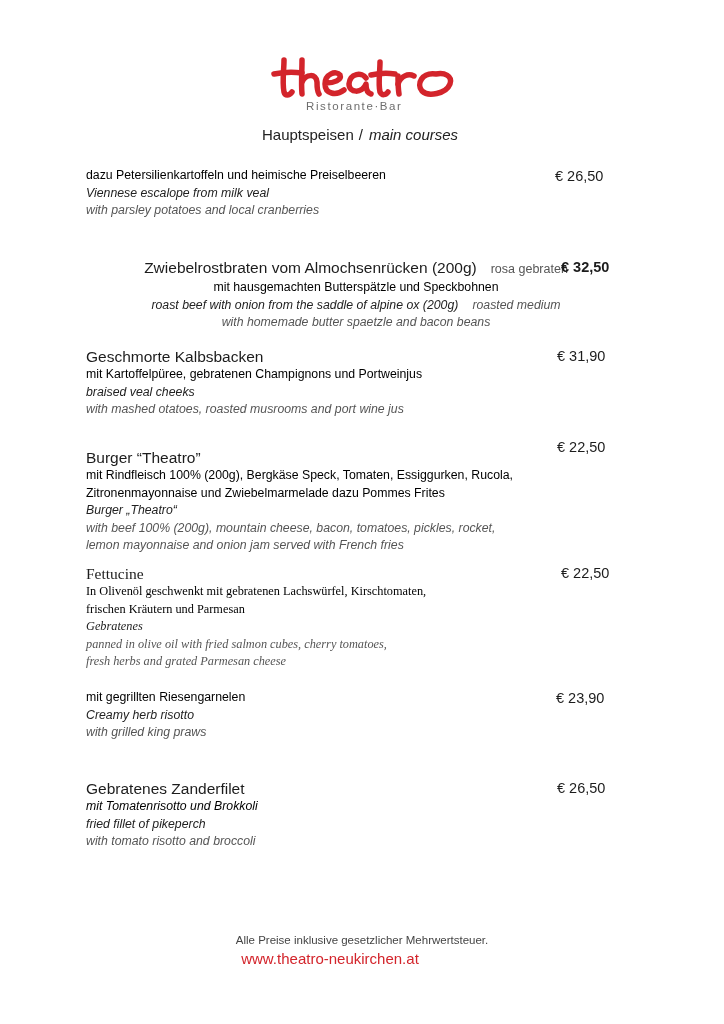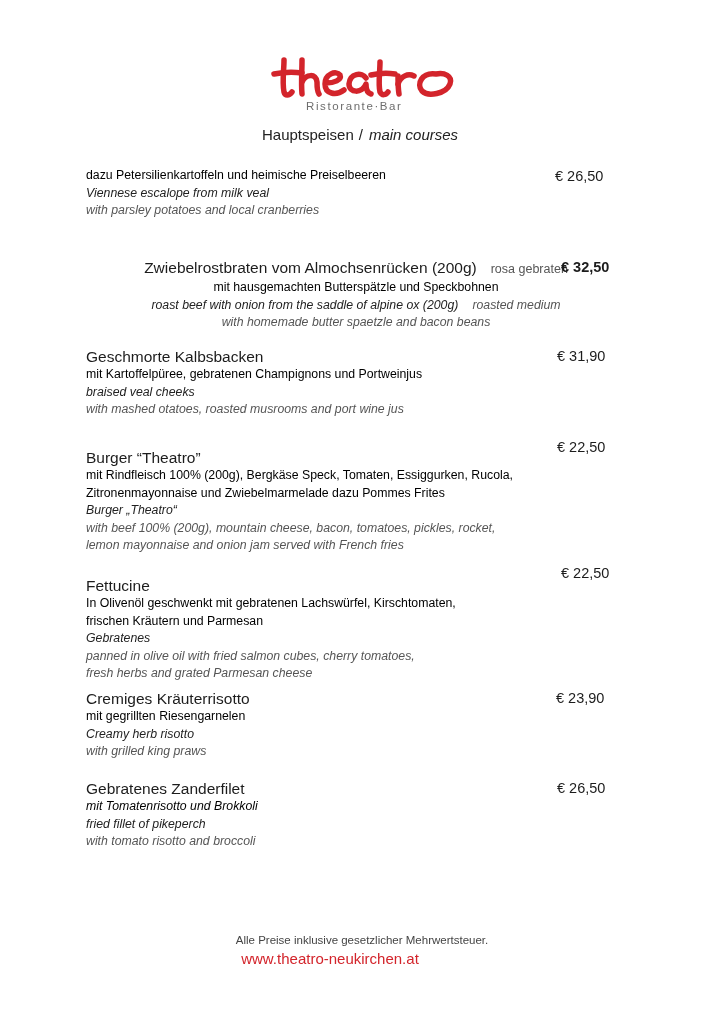--- a/index.html
+++ b/index.html
@@ -82,32 +82,31 @@
 <div class="item" style="top:448px;">
   <div class="title"><span>Burger “Theatro”</span></div>
   <div class="line de-desc">mit Rindfleisch 100% (200g), Bergkäse Speck, Tomaten, Essiggurken, Rucola,</div>
   <div class="line de-desc">Zitronenmayonnaise und Zwiebelmarmelade dazu Pommes Frites</div>
   <div class="line en-title">Burger „Theatro“</div>
   <div class="line en-desc">with beef 100% (200g), mountain cheese, bacon, tomatoes, pickles, rocket,</div>
   <div class="line en-desc">lemon mayonnaise and onion jam served with French fries</div>
 </div>
 <div class="price" style="left:557px; top:439px;">€ 22,50</div>
 
-<div class="item" style="top:576px;">
+<div class="item" style="top:564px;font-family:Liberation Serif, serif;">
   <div class="title"><span>Fettucine</span></div>
   <div class="line de-desc">In Olivenöl geschwenkt mit gebratenen Lachswürfel, Kirschtomaten,</div>
   <div class="line de-desc">frischen Kräutern und Parmesan</div>
   <div class="line en-title">Gebratenes</div>
   <div class="line en-desc">panned in olive oil with fried salmon cubes, cherry tomatoes,</div>
   <div class="line en-desc">fresh herbs and grated Parmesan cheese</div>
 </div>
 <div class="price" style="left:561px; top:565px;">€ 22,50</div>
 
 <div class="item" style="top:689px;">
-  <div class="title"><span>Cremiges Kräuterrisotto</span></div>
   <div class="line de-desc">mit gegrillten Riesengarnelen</div>
   <div class="line en-title">Creamy herb risotto</div>
   <div class="line en-desc">with grilled king praws</div>
 </div>
 <div class="price" style="left:556px; top:690px;">€ 23,90</div>
 
 <div class="item" style="top:779px;">
   <div class="title"><span>Gebratenes Zanderfilet</span></div>
   <div class="line de-desc italic">mit Tomatenrisotto und Brokkoli</div>
   <div class="line en-title">fried fillet of pikeperch</div>

